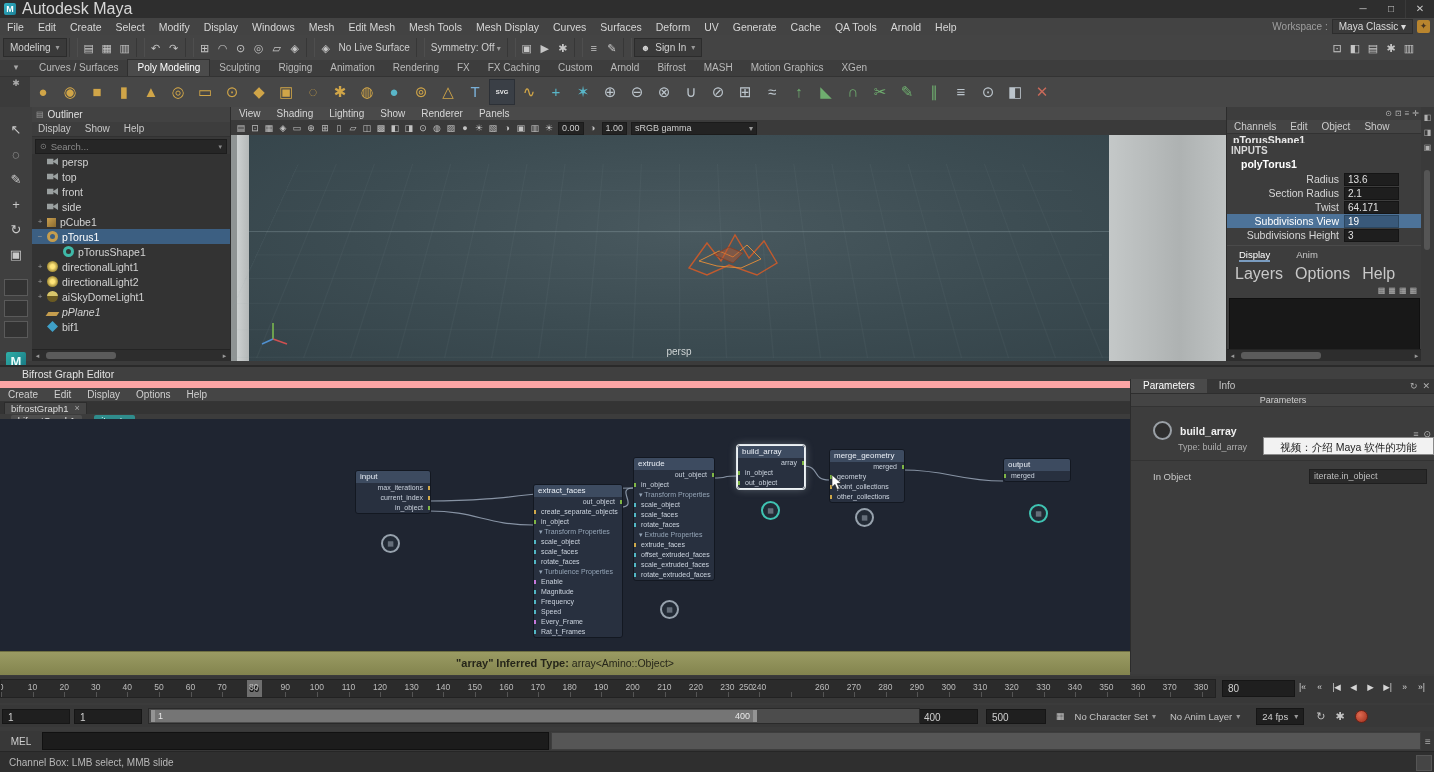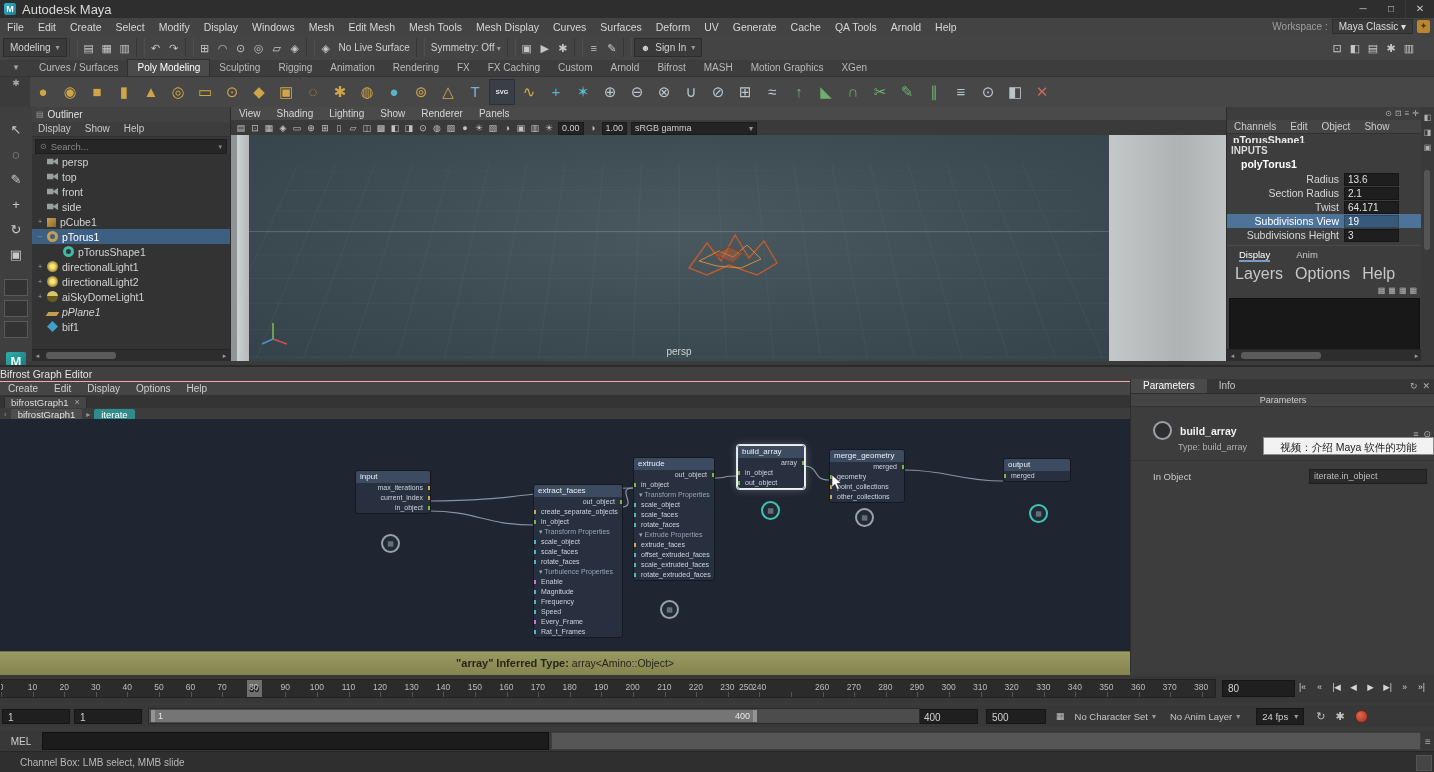--- a/index.html
+++ b/index.html
@@ -3,21 +3,21 @@
 <meta charset="utf-8">
 <style>
   html,body{margin:0;padding:0;background:#1b1b1b}
   #root{position:relative;width:1434px;height:772px;background:#3b3b3b;overflow:hidden;
         font-family:"Liberation Sans",sans-serif;color:#cccccc;font-size:11px;user-select:none}
 
   
   #titlebar{position:absolute;left:0;top:0;width:1434px;height:18px;background:#2e2e2e;display:flex;align-items:center}
   #maya-logo{width:12px;height:12px;margin:0 6px 0 4px;background:linear-gradient(135deg,#34b3c6,#1b7f95);color:#fff;
              font-size:9px;font-weight:bold;text-align:center;line-height:12px;border-radius:2px}
-  #win-title{font-size:13px;color:#d8d8d8}
+  #win-title{font-size:16px;color:#d8d8d8}
   #win-controls{margin-left:auto;display:flex}
   .winbtn{width:28px;height:18px;text-align:center;line-height:17px;color:#c9c9c9;font-size:10px}
   .winbtn:last-child{border-left:1px solid #3a3a3a}
 
   #menubar{position:absolute;left:0;top:18px;width:1434px;height:17px;background:#434343;display:flex;align-items:center;border-bottom:1px solid #333}
   .menu-item{padding:0 7px;font-size:10.5px;color:#d6d6d6;line-height:16px;white-space:nowrap}
   #workspace{margin-left:auto;display:flex;align-items:center;gap:4px;padding-right:4px}
   #workspace .wl{color:#9f9f9f;font-size:10px}
   #workspace .wv{color:#dcdcdc;font-size:10px;background:#3a3a3a;border:1px solid #2d2d2d;padding:0 6px;line-height:13px}
   #ws-icon{width:13px;height:13px;background:#b9852e;border-radius:2px;color:#432;font-size:9px;text-align:center;line-height:13px}
@@ -112,21 +112,21 @@
   .cb-sub{font-size:16px;color:#c8c8c8;padding:0 4px}
   #cb-layerbtns{display:flex;justify-content:flex-end;gap:3px;padding-right:5px}
   #cb-list{margin:2px 2px 0 2px;height:54px;background:#181818;border:1px solid #101010}
   #cb-hscroll{position:absolute;left:0;bottom:0;width:195px;height:11px;background:#2d2d2d;border-top:1px solid #242424}
   #rightstrip{position:absolute;left:1421px;top:107px;width:13px;height:254px;background:#3a3a3a;display:flex;flex-direction:column;align-items:center;gap:6px;padding-top:6px;box-sizing:border-box}
   .rs-ico{font-size:8px;color:#b0b0b0}
   #cb-vscroll{position:absolute;left:1424px;top:170px;width:6px;height:80px;background:#555;border-radius:3px}
 
   
   #bifrost{position:absolute;left:0;top:365px;width:1434px;height:307px;background:#3d3d3d;border-top:2px solid #2a2a2a}
-  #bf-title{height:14px;line-height:14px;background:#404040;font-size:10.5px;color:#e2e2e2;padding-left:0;border-bottom:1px solid #fca5a5}
+  #bf-title{height:14px;line-height:14px;background:#404040;font-size:10.5px;color:#e2e2e2;padding-left:22px;border-bottom:7px solid #fca5a5}
   #bf-menus{height:13px;display:flex;background:#454545;border-bottom:1px solid #353535;width:1130px}
   .bf-menu{font-size:10px;color:#d0d0d0;padding:0 8px;line-height:13px}
   #bf-tabrow{height:12px;background:#343434;width:1130px;display:flex;align-items:flex-end}
   #bf-tab{background:#454545;border:1px solid #2c2c2c;border-bottom:none;font-size:9.5px;color:#ddd;padding:0 6px;line-height:11px;margin-left:4px;display:flex;gap:6px;align-items:center}
   #bf-tab .x{color:#aaa;font-size:9px}
   #bf-crumbs{height:13px;background:#3c3c3c;width:1130px;display:flex;align-items:center;gap:4px;padding-left:4px;box-sizing:border-box;border-bottom:1px solid #2f2f2f}
   .crumb{font-size:9.5px;line-height:11px;padding:0 7px;border-radius:2px;background:#4e4e4e;color:#e0e0e0}
   .crumb.teal{background:#2f8c8c;color:#fff}
   .crumb-sep{font-size:8px;color:#999}
   #graph{position:absolute;left:0;top:52px;width:1130px;height:232px;background:#1f2531;overflow:hidden}
@@ -189,21 +189,21 @@
   .rg-ico{font-size:11px;color:#c5c5c5}
   #autokey{width:11px;height:11px;border-radius:50%;background:radial-gradient(circle at 35% 35%,#e06a50,#9c2e1c);border:1px solid #6e2014}
 
   
   #cmdline{position:absolute;left:0;top:731px;width:1434px;height:20px;background:#383838;display:flex;align-items:center}
   #mel-label{width:42px;text-align:center;font-size:10px;color:#cfcfcf}
   #mel-input{width:505px;height:16px;background:#1c1c1c;border:1px solid #111}
   #mel-output{width:868px;height:16px;background:#565656;border:1px solid #3e3e3e;margin-left:2px}
   #cmd-ico{margin-left:4px;color:#aaa;font-size:10px}
   #helpline{position:absolute;left:0;top:751px;width:1434px;height:21px;background:#2f2f2f;border-top:1px solid #262626;display:flex;align-items:center}
-  #help-text{font-size:10px;color:#b8b8b8;padding-left:20px}
+  #help-text{font-size:10px;color:#b8b8b8;padding-left:9px}
   #help-grip{margin-left:auto;width:14px;height:14px;margin-right:2px;background:#454545;border:1px solid #555}
 </style>
 </head>
 <body>
 
 <div id="root">
 
   <div id="titlebar">
     <div id="maya-logo">M</div>
     <span id="win-title">Autodesk Maya</span>

